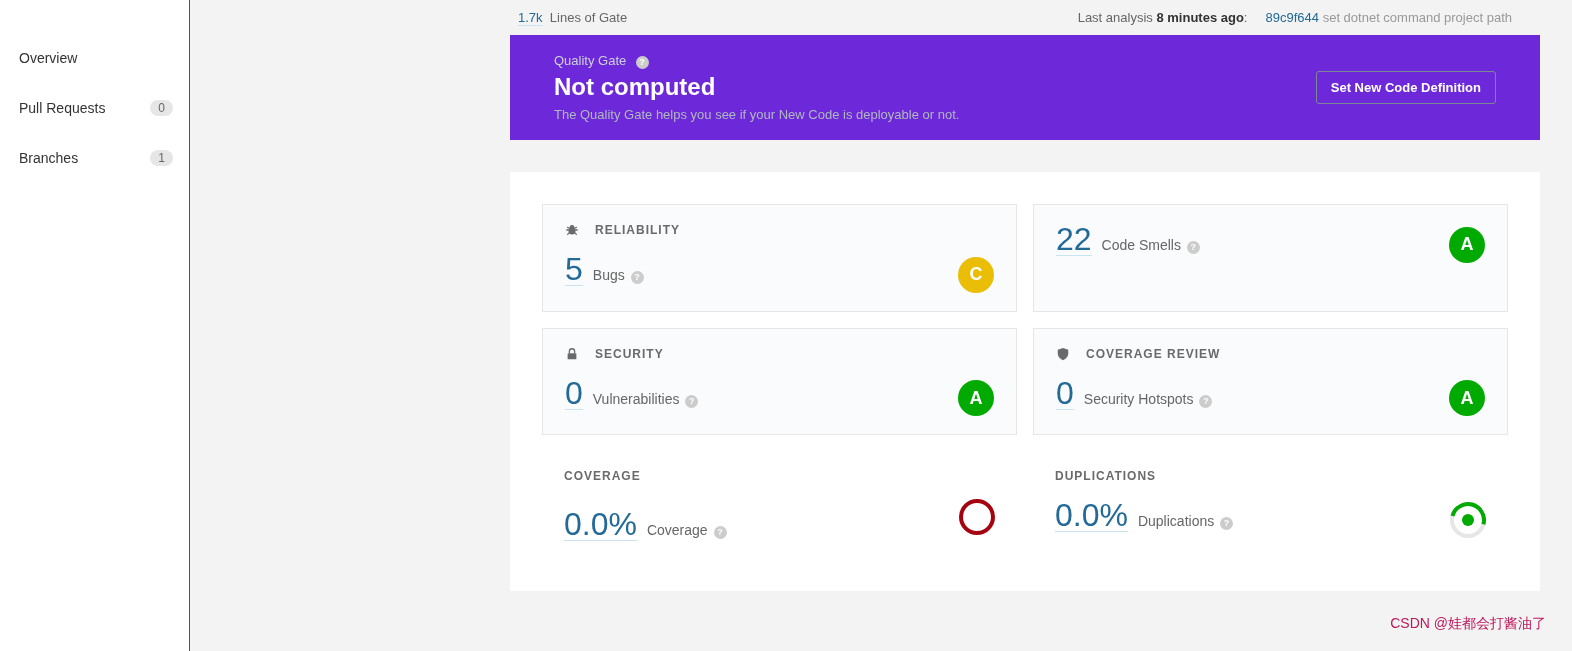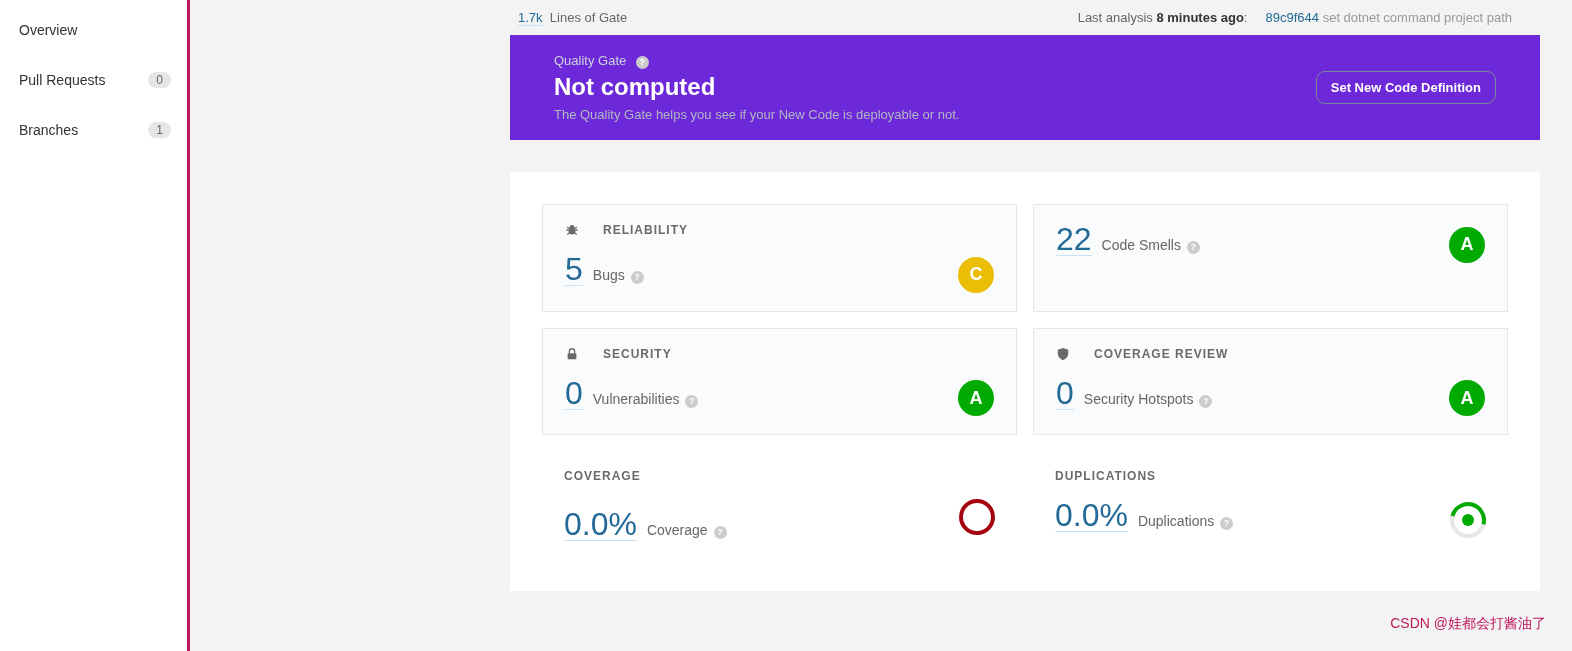--- a/index.html
+++ b/index.html
@@ -1,36 +1,36 @@
 <!DOCTYPE html>
 <html><head>
 <meta charset="utf-8">
 <style>
   * { box-sizing: border-box; margin: 0; padding: 0; }
   body { font-family: -apple-system, BlinkMacSystemFont, "Segoe UI", Helvetica, Arial, sans-serif; font-size: 13px; background: #f3f3f3; color: #333; width: 1572px; height: 651px; overflow: hidden; position: relative; }
   .layout { display: flex; height: 100%; }
-  .sidebar { width: 190px; background: #fff; border-right: 3px solid #be185d; padding-top: 12px; }
+  .sidebar { width: 190px; background: #fff; border-right: 1px solid #be185d; padding-top: 40px; }
   .side-item { display: flex; align-items: center; justify-content: space-between; padding: 10px 16px; color: #333; font-size: 14px; border-left: 3px solid transparent; cursor: pointer; margin-bottom: 14px; }
   .side-item.active { color: #236a97; border-left: 3px solid #236a97; background: #f3f3f3; }
   .side-item .count { background: #e6e6e6; color: #666; border-radius: 10px; padding: 1px 8px; font-size: 12px; }
   .main { flex: 1; padding: 0 16px 0 0; background: #f3f3f3; overflow: hidden; }
   .topbar { display: flex; justify-content: space-between; align-items: center; padding: 10px 28px 10px 28px; font-size: 13px; color: #666; margin-left: 300px; margin-right: 16px; }
   .topbar .left a { color: #236a97; text-decoration: none; border-bottom: 1px solid #cae3f2; }
   .topbar .right a { color: #236a97; text-decoration: none; }
   .topbar .bold { color: #333; font-weight: 600; }
   .qgate { background: #6d28d9; color: #fff; padding: 18px 44px; margin: 0 16px 0 320px; display: flex; justify-content: space-between; align-items: center; }
   .qgate .title { font-size: 13px; color: #cdd3da; }
   .qgate h2 { font-size: 24px; font-weight: 700; margin: 4px 0 6px; color: #fff; }
   .qgate .desc { font-size: 13px; color: #b0b9c2; }
-  .qgate button { background: transparent; border: 1px solid #7b8794; color: #fff; padding: 8px 14px; border-radius: 9px; cursor: pointer; font-size: 13px; font-weight: 600; }
+  .qgate button { background: transparent; border: 1px solid #7b8794; color: #fff; padding: 8px 14px; border-radius: 3px; cursor: pointer; font-size: 13px; font-weight: 600; }
   .content { margin: 32px 16px 0 320px; background: #fff; padding: 32px; }
   .grid { display: grid; grid-template-columns: 1fr 1fr; gap: 16px; }
   .card { background: #f9fbfc; border: 1px solid #e6e6e6; padding: 18px 22px; position: relative; }
   .card.plain { background: #fff; border: none; }
-  .card-header { display: flex; align-items: center; gap: 24px; color: #6a6a6a; font-size: 12px; font-weight: 700; letter-spacing: 1px; margin-bottom: 16px; }
+  .card-header { display: flex; align-items: center; gap: 16px; color: #6a6a6a; font-size: 12px; font-weight: 700; letter-spacing: 1px; margin-bottom: 16px; }
   .card-header .hicon { width: 14px; height: 14px; display: inline-flex; align-items: center; justify-content: center; }
   .metric-row { display: flex; align-items: baseline; justify-content: space-between; }
   .metric-left { display: flex; align-items: baseline; gap: 10px; }
   .metric-value { font-size: 32px; font-weight: 300; color: #236a97; border-bottom: 1px solid #cae3f2; line-height: 1; cursor: pointer; }
   .metric-label { font-size: 14px; color: #666; }
   .help-icon { display: inline-block; width: 13px; height: 13px; border-radius: 50%; background: #ccc; color: #fff; font-size: 9px; line-height: 13px; text-align: center; font-weight: 700; margin-left: 2px; }
   .rating { width: 36px; height: 36px; border-radius: 50%; color: #fff; font-size: 18px; font-weight: 700; display: flex; align-items: center; justify-content: center; }
   .rating.A { background: #00aa00; }
   .rating.C { background: #eabe06; }
   .cov-ring { width: 36px; height: 36px; border: 4px solid #a4030f; border-radius: 50%; }

